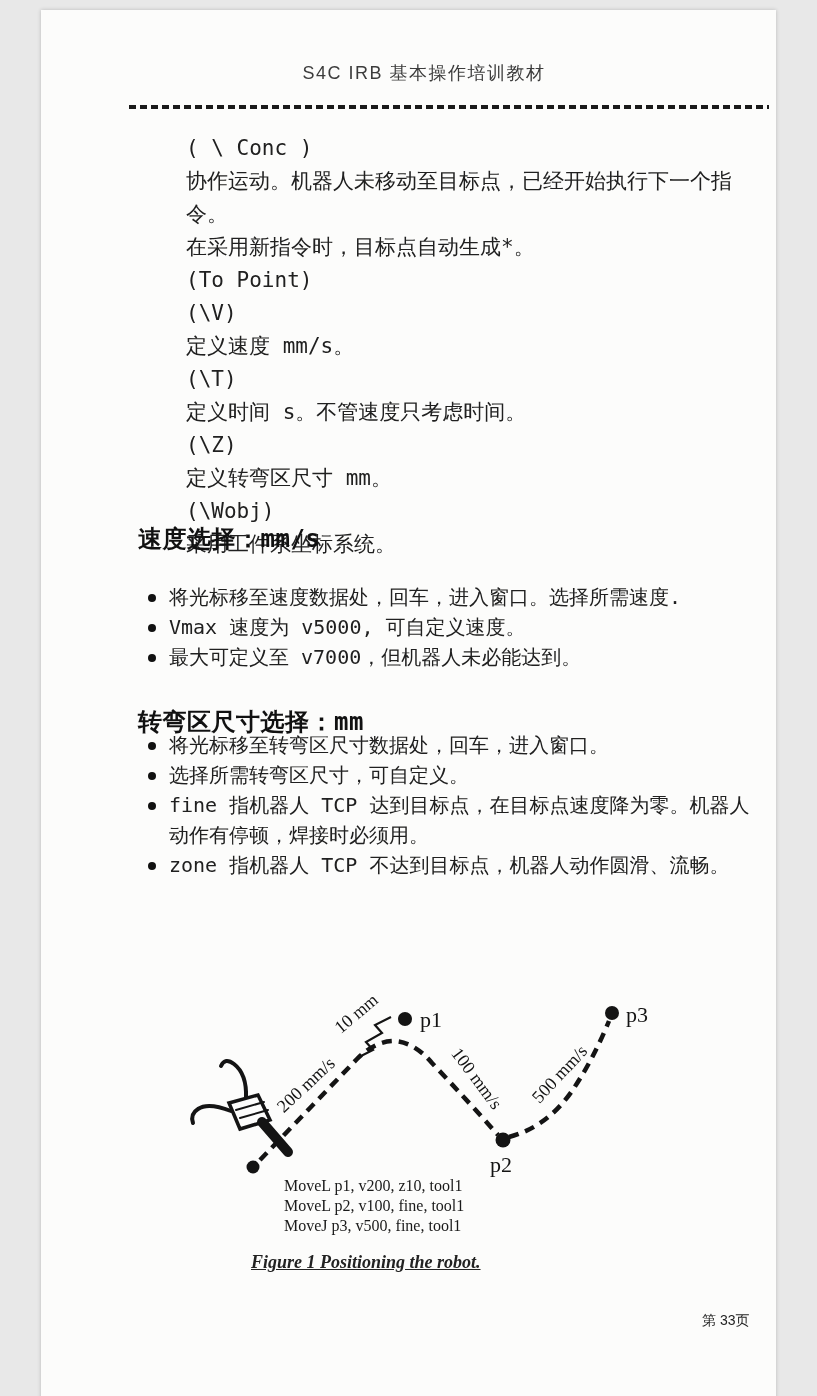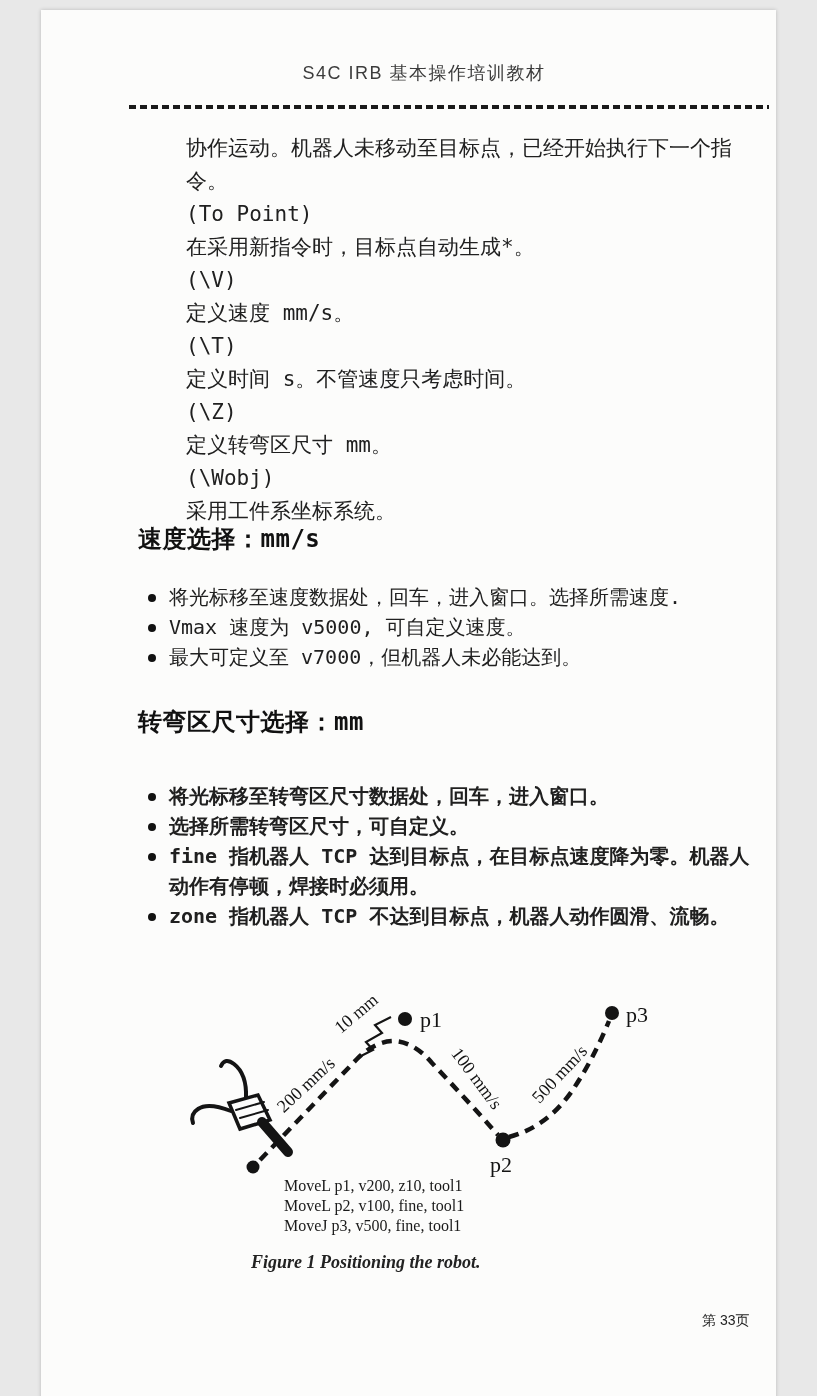--- a/index.html
+++ b/index.html
@@ -39,37 +39,37 @@
   .heading-speed { top:513px; }
   .heading-zone  { top:696px; }
   ul.bullets {
     position:absolute; left:104px; width:618px;
     margin:0; padding:0; list-style:none;
     font-size:20px; line-height:30px;
     font-family:"DejaVu Sans Mono","Liberation Sans",sans-serif;
     color:#202020;
   }
   .bullets-speed { top:572px; }
-  .bullets-zone  { top:771px;font-weight:bold; }
+  .bullets-zone  { top:720px; }
   ul.bullets li { position:relative; padding-left:24px; }
   ul.bullets li::before {
     content:""; position:absolute; left:3px; top:12px;
     width:8px; height:8px; border-radius:50%; background:#111;
   }
   .figure-svg { position:absolute; left:130px; top:950px; }
   .code-block {
     position:absolute; left:243px; top:1166px;
     font-family:"Liberation Serif", serif;
     font-size:16px; line-height:20px; color:#1a1a1a;
   }
   .figure-caption {
     position:absolute; left:210px; top:1242px;
     font-family:"Liberation Serif", serif;
     font-style:italic; font-weight:600;
-    font-size:18px; color:#222;
+    font-size:18px; color:#222;text-decoration:underline;
   }
   .page-number {
     position:absolute; left:661px; top:1302px;
     font-size:14px; color:#222;
     font-family:"Liberation Sans", sans-serif;
   }
   svg text {
     font-family:"Liberation Serif", serif;
     fill:#141414;
   }
@@ -79,23 +79,24 @@
 </style>
 </head>
 <body>
 
 <div class="page">
 
   <div class="header-title">S4C IRB 基本操作培训教材</div>
   <div class="rule"></div>
 
   <div class="params">
+    <div>( \ Conc )</div>
     <div>协作运动。机器人未移动至目标点，已经开始执行下一个指令。</div>
+    <div>在采用新指令时，目标点自动生成*。</div>
     <div>(To Point)</div>
-    <div>在采用新指令时，目标点自动生成*。</div>
     <div>(\V)</div>
     <div>定义速度 mm/s。</div>
     <div>(\T)</div>
     <div>定义时间 s。不管速度只考虑时间。</div>
     <div>(\Z)</div>
     <div>定义转弯区尺寸 mm。</div>
     <div>(\Wobj)</div>
     <div>采用工件系坐标系统。</div>
   </div>
 

